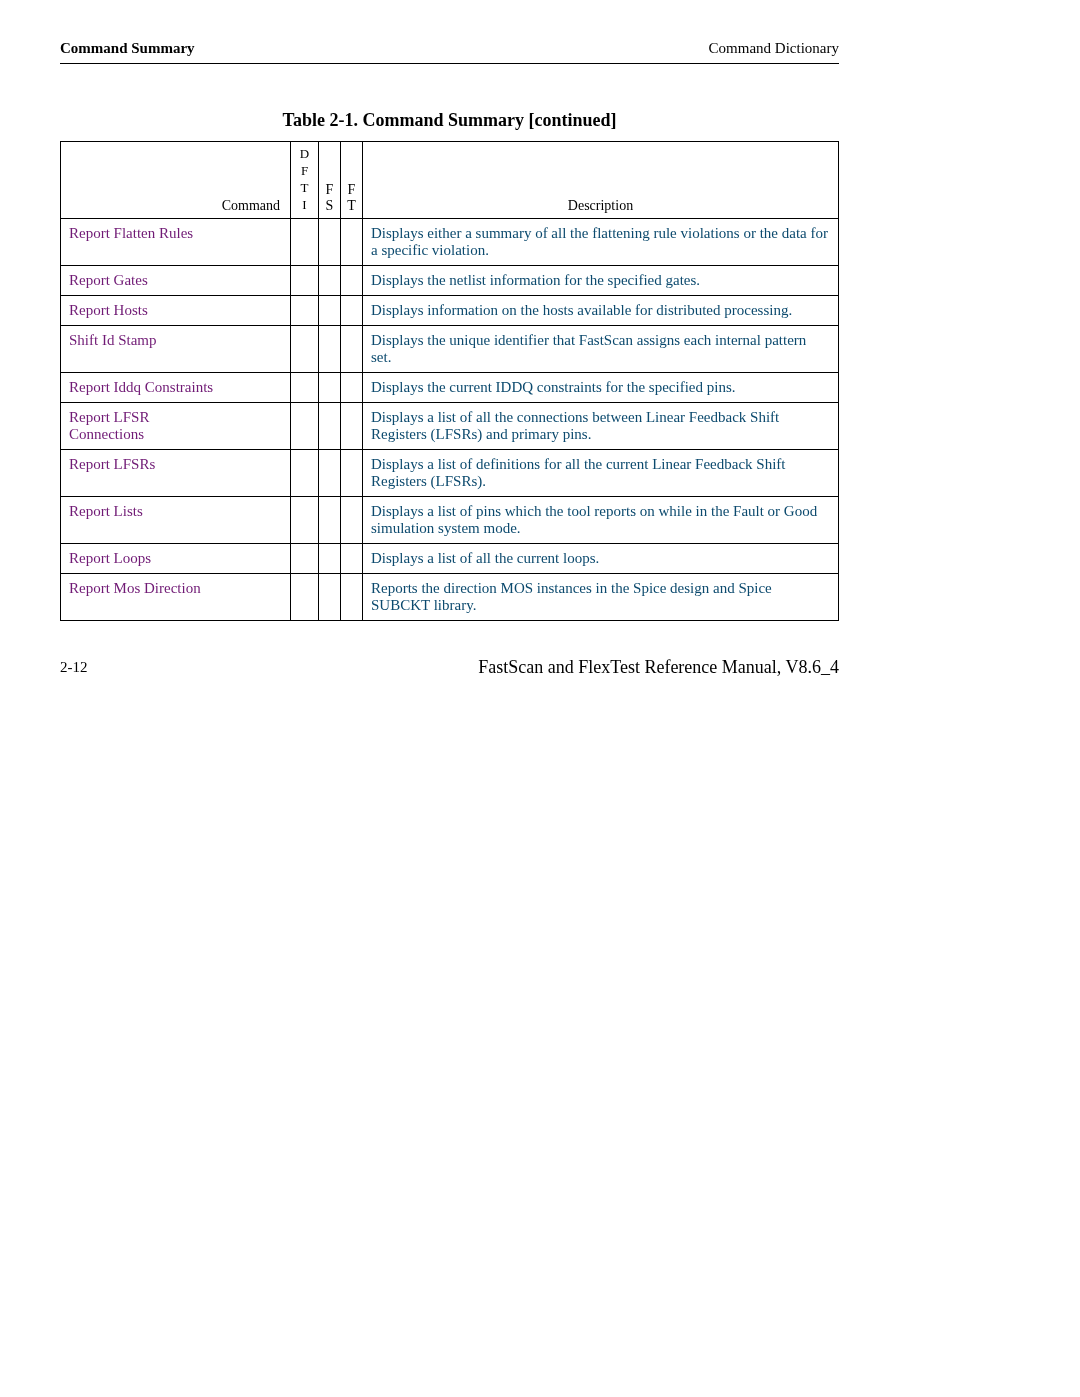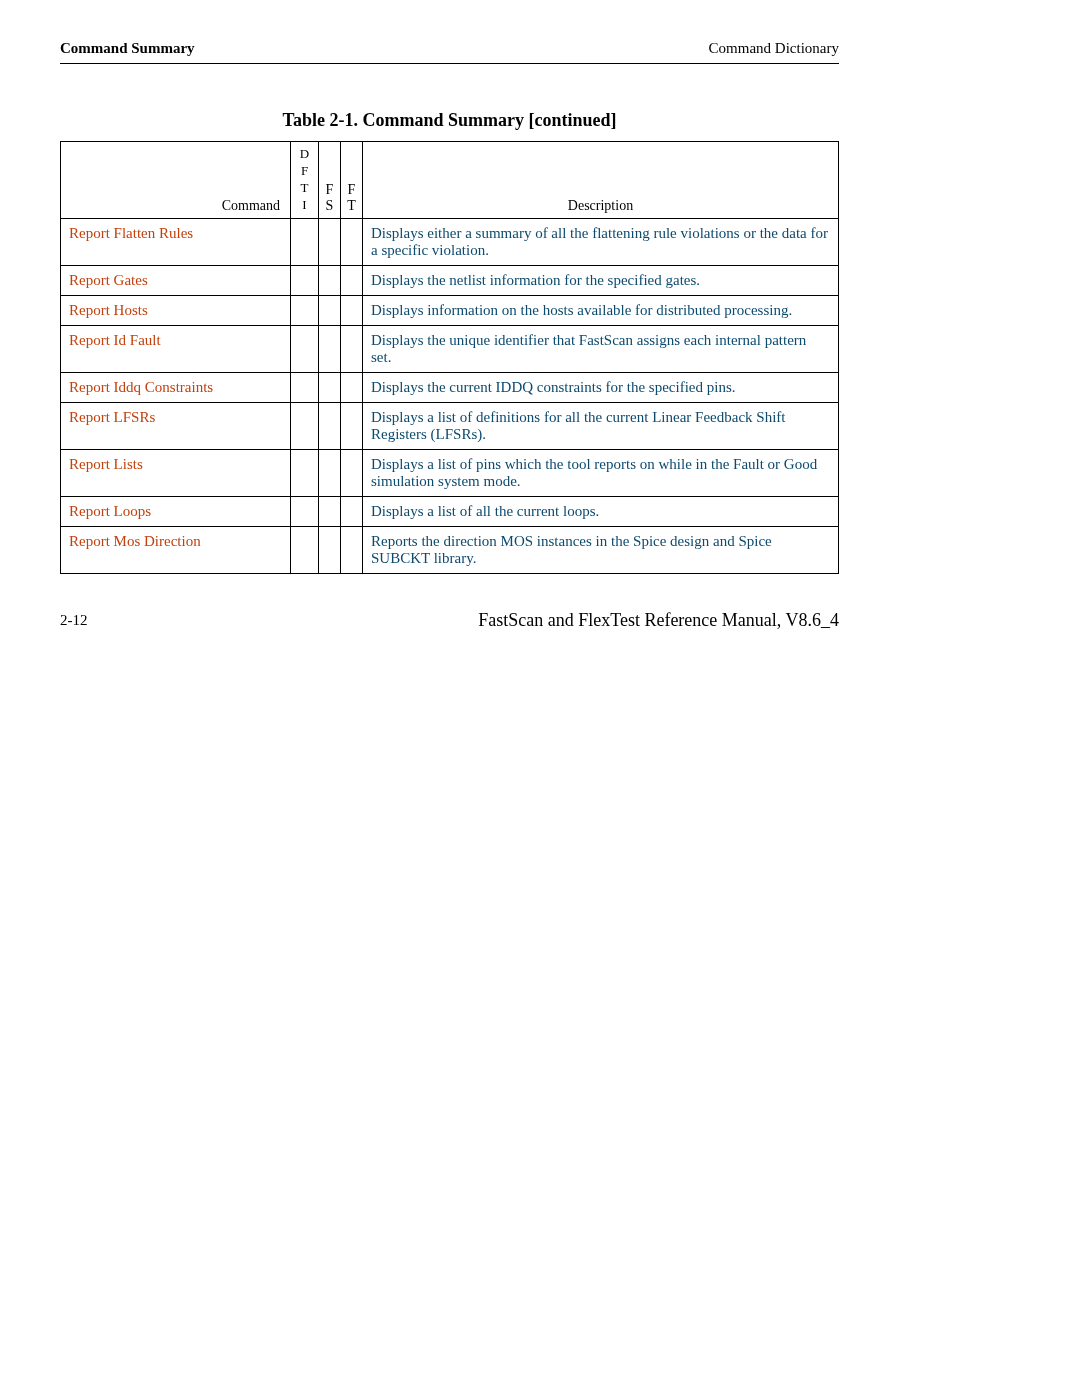--- a/index.html
+++ b/index.html
@@ -94,21 +94,21 @@
       padding-right: 10px;
       vertical-align: bottom;
     }
 
     .header-row .th-description {
       text-align: center;
       vertical-align: bottom;
     }
 
     .blue-link {
-      color: #c2410c;
+      color: #701a75;
       text-decoration: none;
     }
 
     .blue-text {
       color: #0c4a6e;
       margin-top: 48px;
     }
 
     .col-header-multi {
       vertical-align: bottom;
@@ -189,32 +189,39 @@
           <td><span class="blue-text">Displays the netlist information for the specified gates.</span></td>
         </tr>
         <tr>
           <td class="col-command"><a class="blue-link" href="#">Report Hosts</a></td>
           <td class="col-dfti"></td>
           <td class="col-fs"></td>
           <td class="col-ft"></td>
           <td><span class="blue-text">Displays information on the hosts available for distributed processing.</span></td>
         </tr>
         <tr>
-          <td class="col-command"><a class="blue-link" href="#">Report Id Fault</a></td>
+          <td class="col-command"><a class="blue-link" href="#">Shift Id Stamp</a></td>
           <td class="col-dfti"></td>
           <td class="col-fs"></td>
           <td class="col-ft"></td>
           <td><span class="blue-text">Displays the unique identifier that FastScan assigns each internal pattern set.</span></td>
         </tr>
         <tr>
           <td class="col-command"><a class="blue-link" href="#">Report Iddq Constraints</a></td>
           <td class="col-dfti"></td>
           <td class="col-fs"></td>
           <td class="col-ft"></td>
           <td><span class="blue-text">Displays the current IDDQ constraints for the specified pins.</span></td>
+        </tr>
+        <tr>
+          <td class="col-command"><a class="blue-link" href="#">Report LFSR<br>Connections</a></td>
+          <td class="col-dfti"></td>
+          <td class="col-fs"></td>
+          <td class="col-ft"></td>
+          <td><span class="blue-text">Displays a list of all the connections between Linear Feedback Shift Registers (LFSRs) and primary pins.</span></td>
         </tr>
         <tr>
           <td class="col-command"><a class="blue-link" href="#">Report LFSRs</a></td>
           <td class="col-dfti"></td>
           <td class="col-fs"></td>
           <td class="col-ft"></td>
           <td><span class="blue-text">Displays a list of definitions for all the current Linear Feedback Shift Registers (LFSRs).</span></td>
         </tr>
         <tr>
           <td class="col-command"><a class="blue-link" href="#">Report Lists</a></td>

